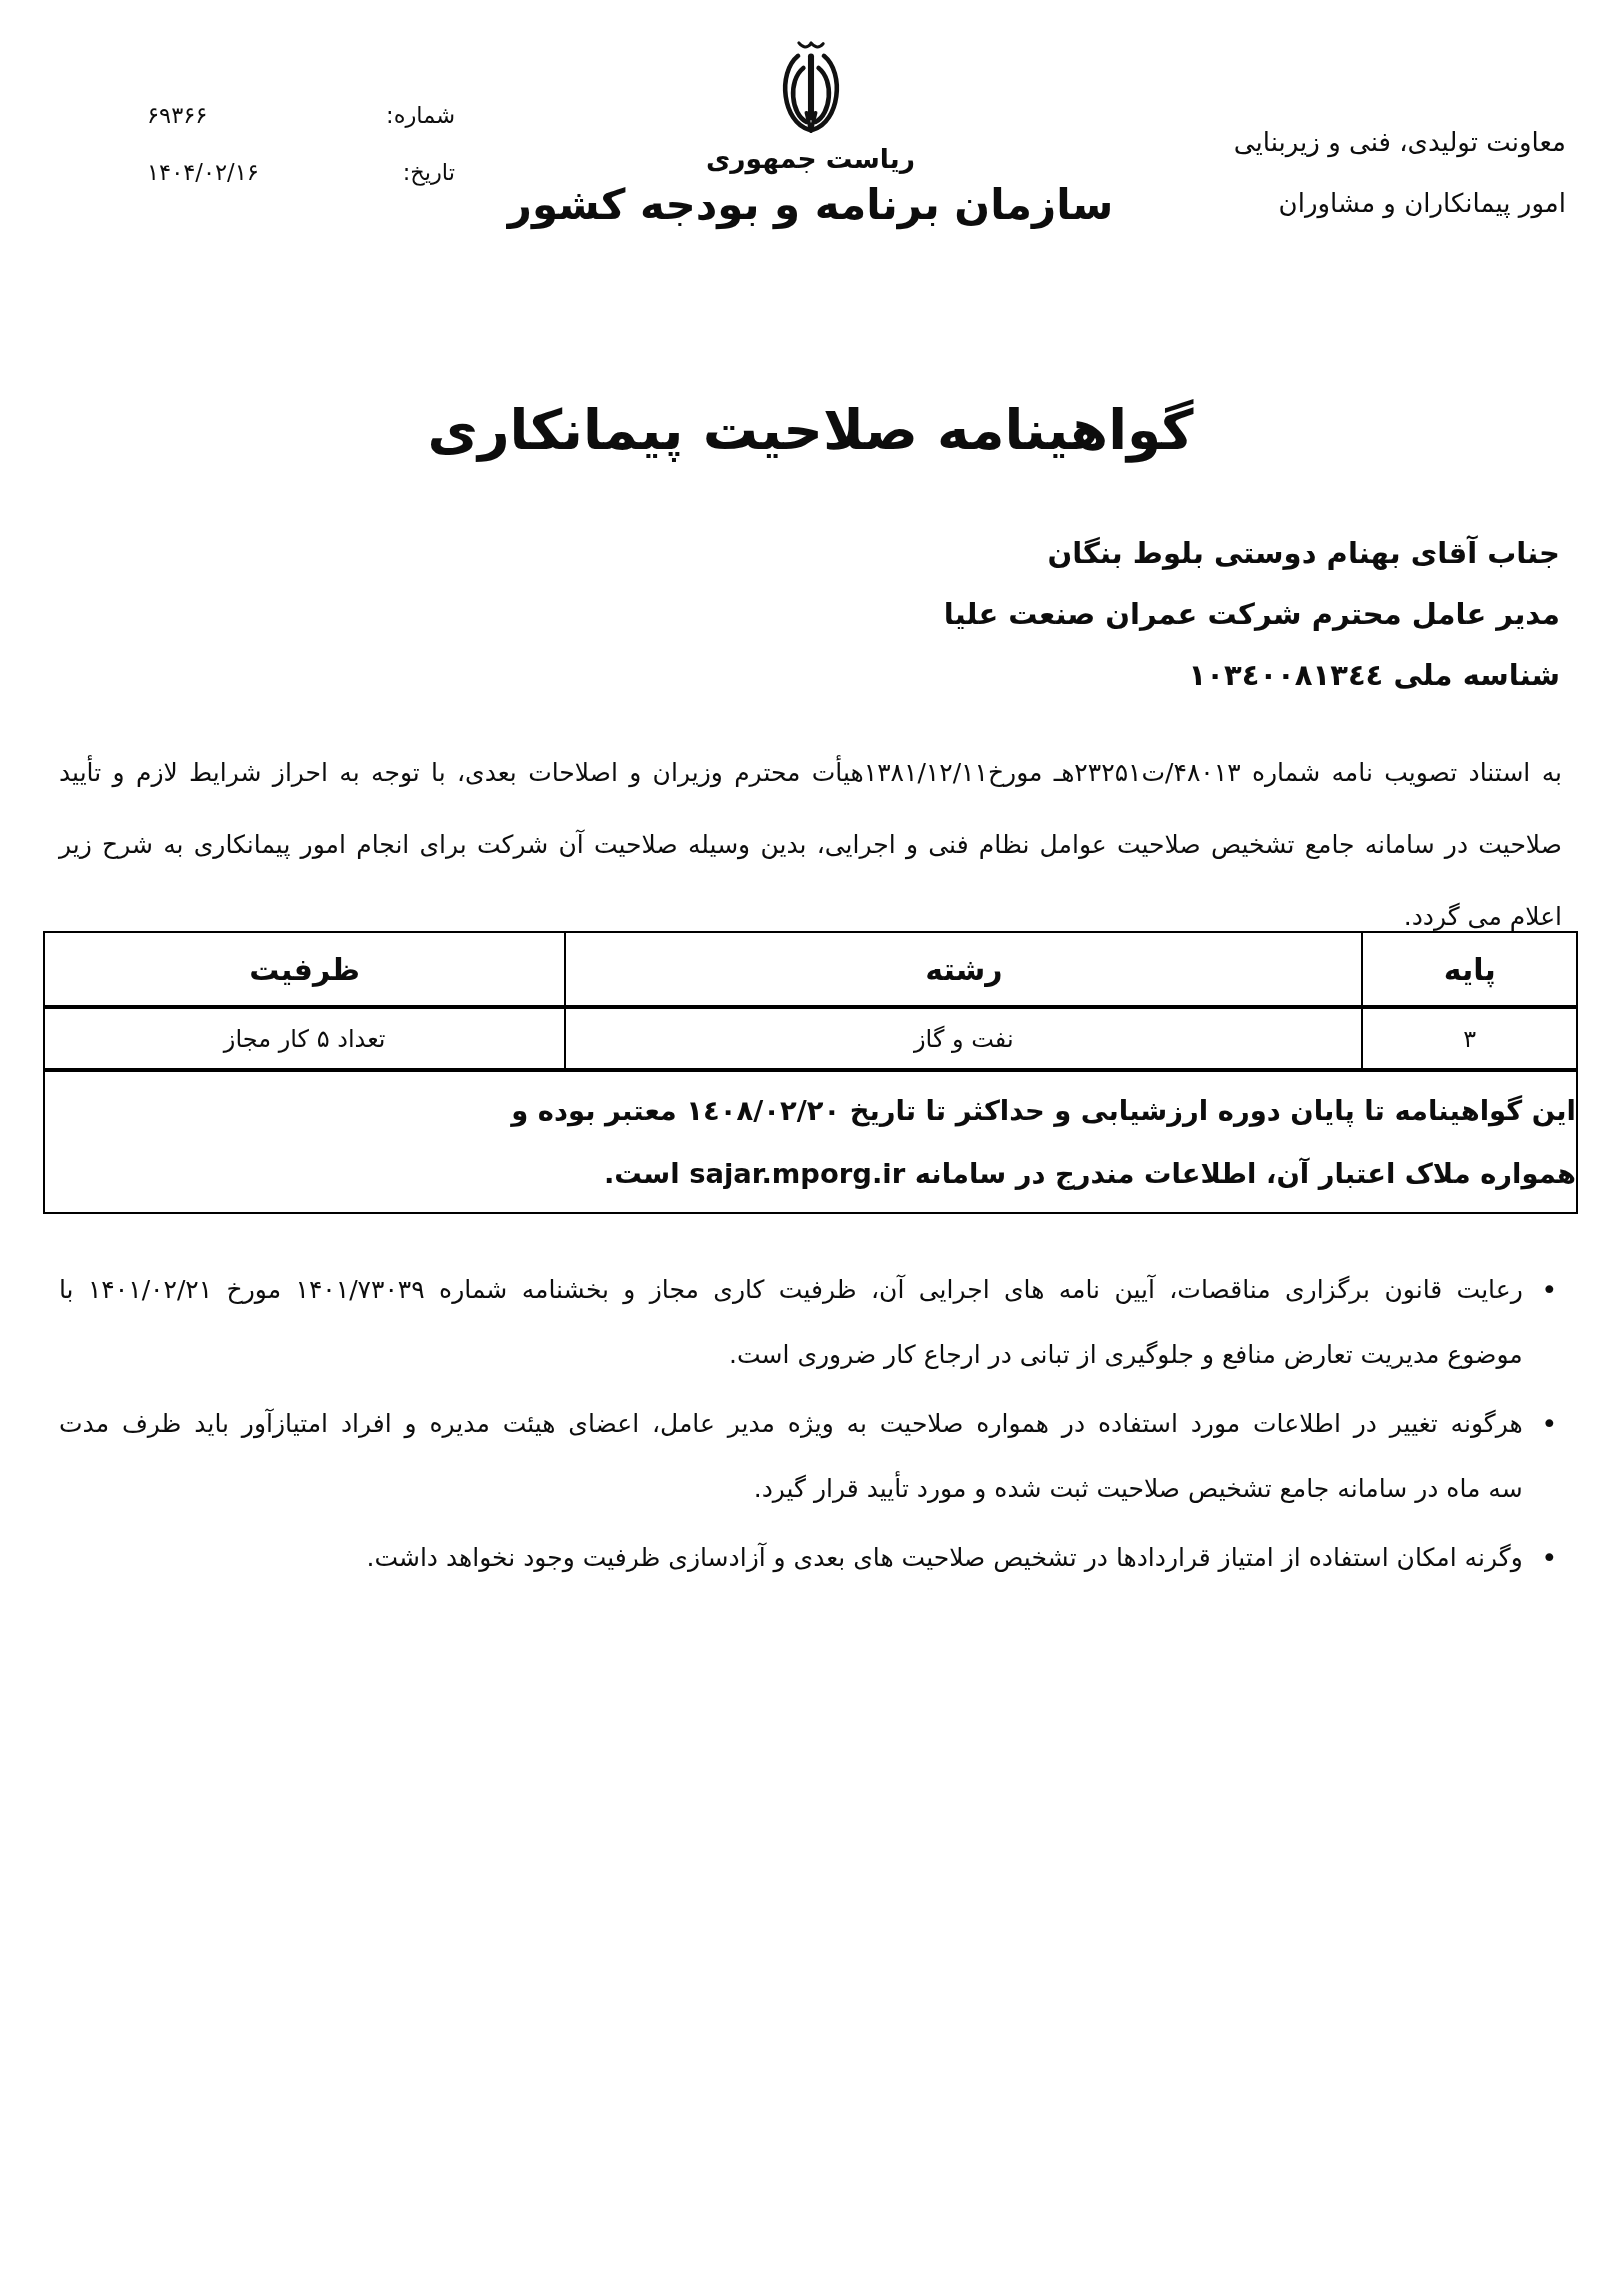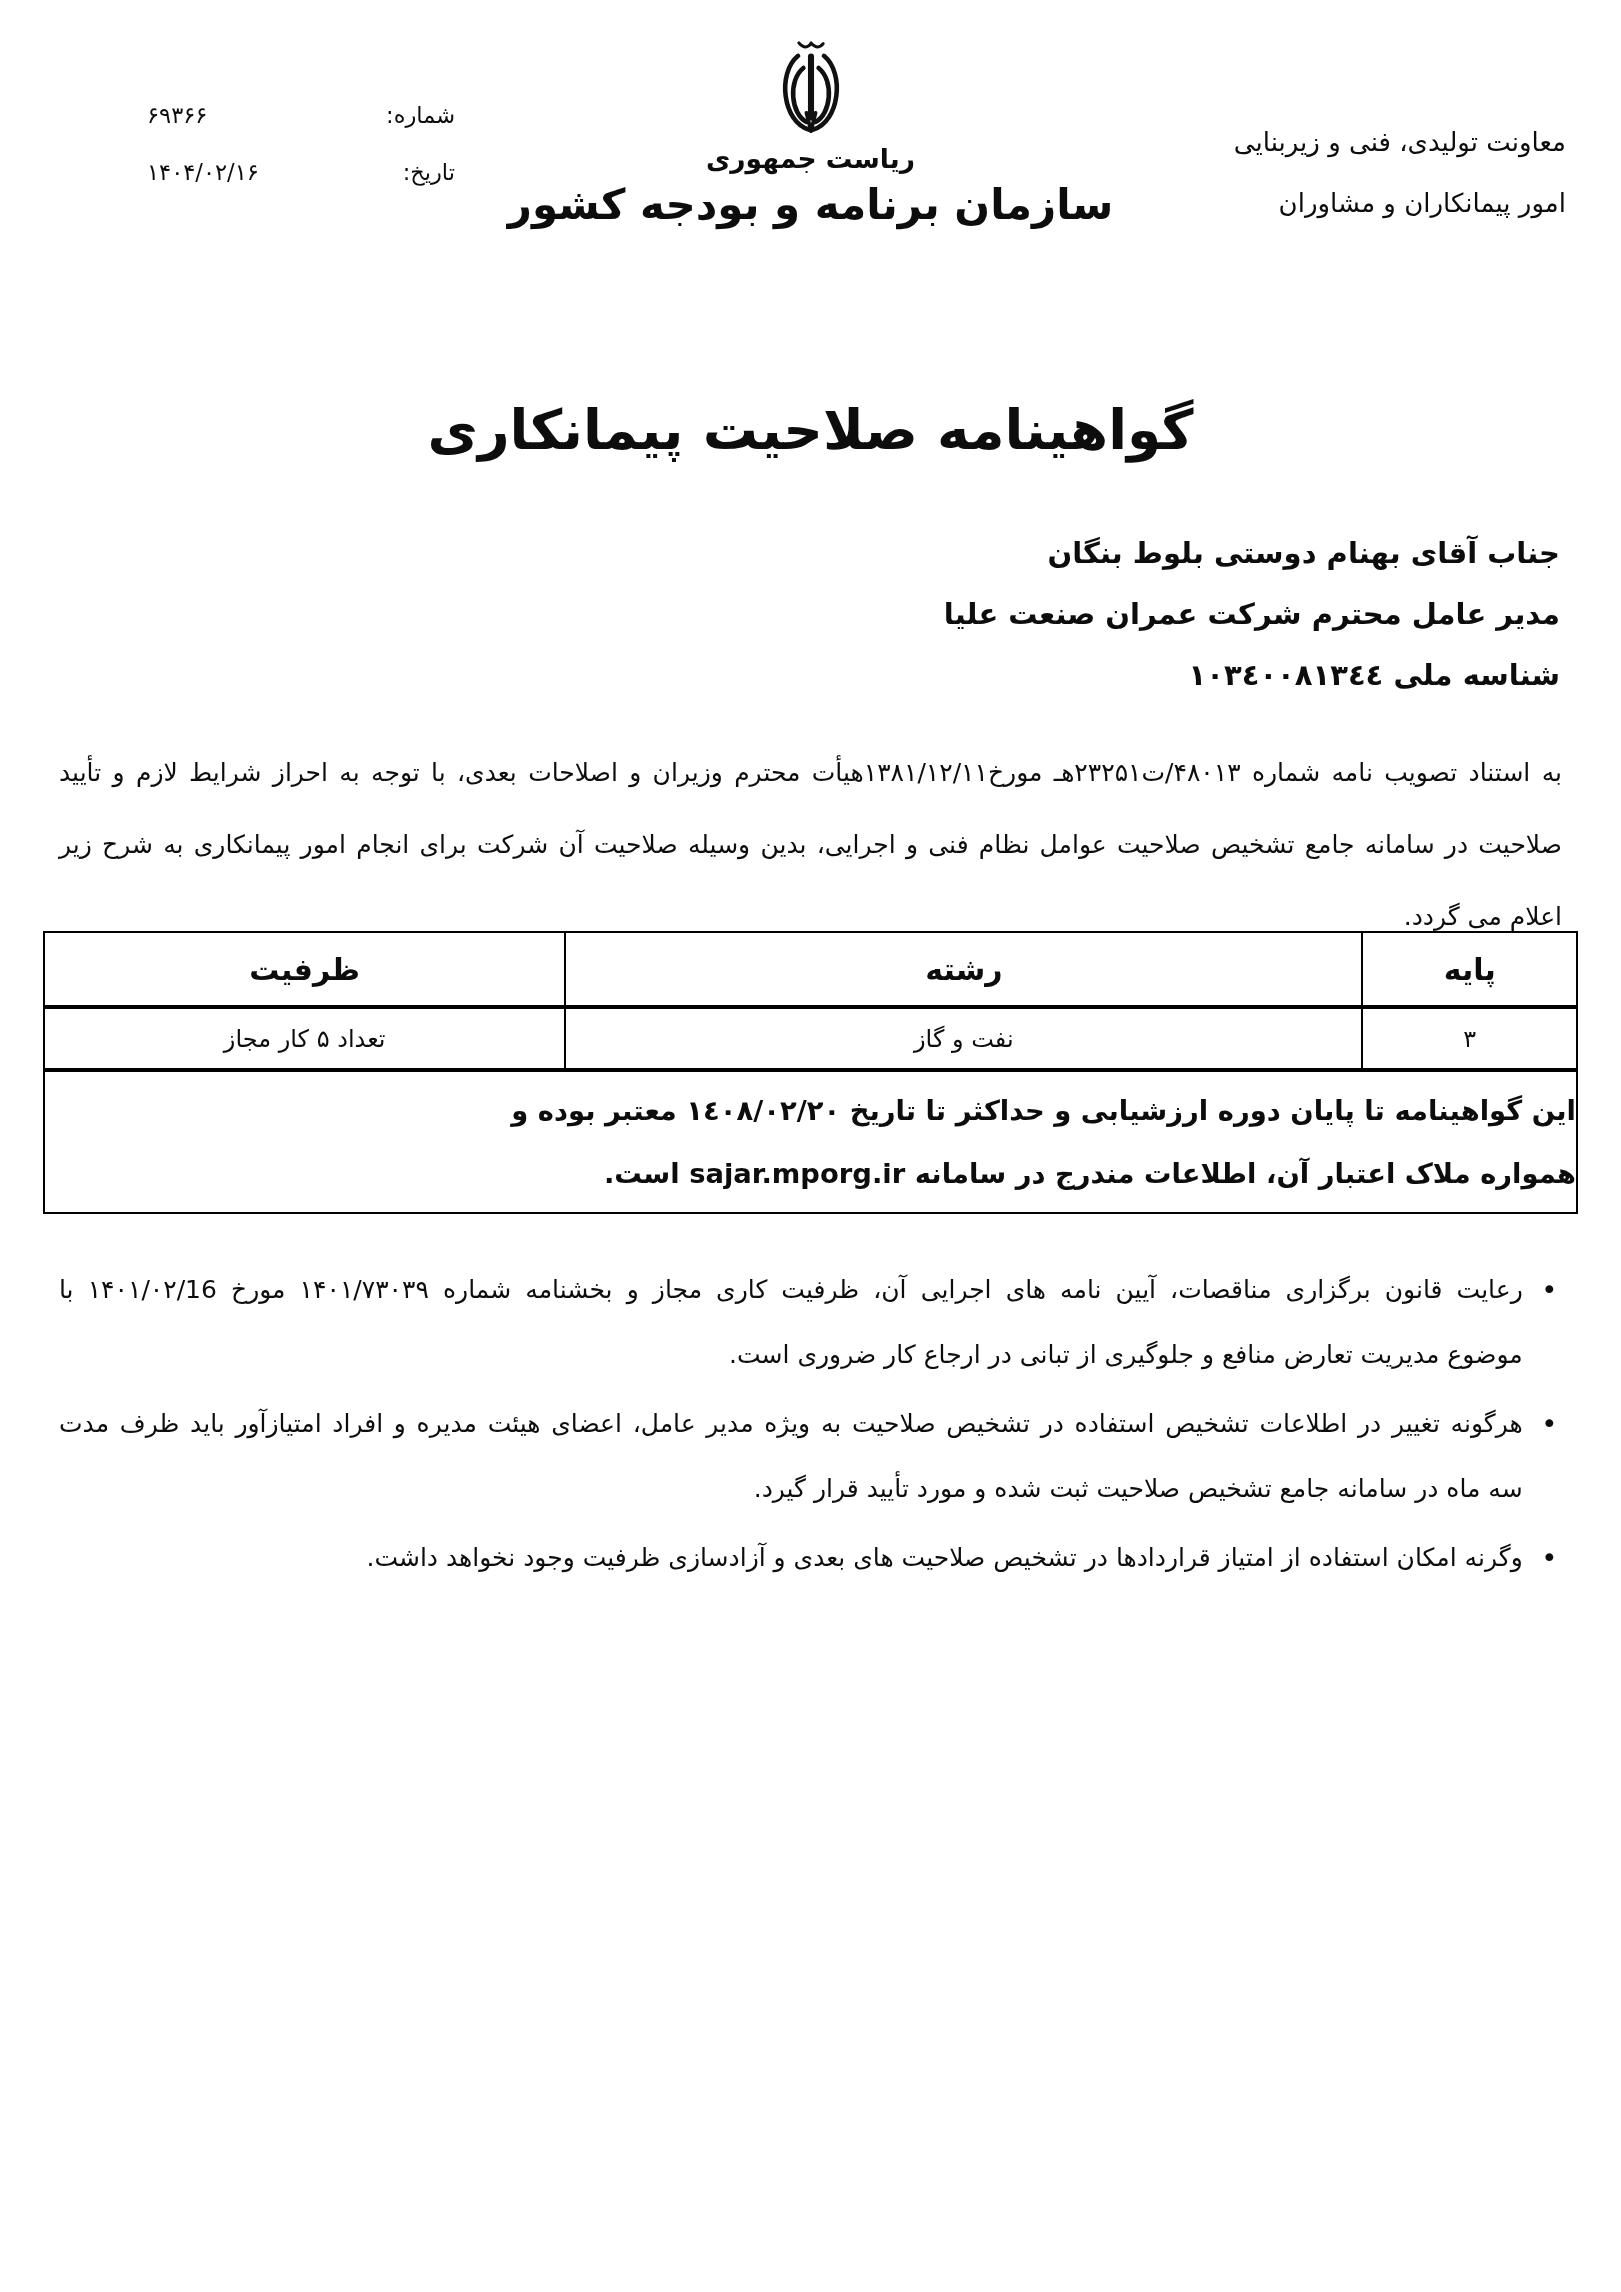--- a/index.html
+++ b/index.html
@@ -124,28 +124,28 @@
           </td>
         </tr>
       </tbody>
     </table>
   </div>
 
   <div class="notes">
     <div class="note">
       <span class="bullet">•</span>
       <div class="note-body">
-        <div class="note-line1">رعایت قانون برگزاری مناقصات، آیین نامه های اجرایی آن، ظرفیت کاری مجاز و بخشنامه شماره ۱۴۰۱/۷۳۰۳۹ مورخ ۱۴۰۱/۰۲/16 با</div>
+        <div class="note-line1">رعایت قانون برگزاری مناقصات، آیین نامه های اجرایی آن، ظرفیت کاری مجاز و بخشنامه شماره ۱۴۰۱/۷۳۰۳۹ مورخ ۱۴۰۱/۰۲/۲۱ با</div>
         <div class="note-line2">موضوع مدیریت تعارض منافع و جلوگیری از تبانی در ارجاع کار ضروری است.</div>
       </div>
     </div>
     <div class="note">
       <span class="bullet">•</span>
       <div class="note-body">
-        <div class="note-line1">هرگونه تغییر در اطلاعات تشخیص استفاده در تشخیص صلاحیت به ویژه مدیر عامل، اعضای هیئت مدیره و افراد امتیازآور باید ظرف مدت</div>
+        <div class="note-line1">هرگونه تغییر در اطلاعات مورد استفاده در همواره صلاحیت به ویژه مدیر عامل، اعضای هیئت مدیره و افراد امتیازآور باید ظرف مدت</div>
         <div class="note-line2">سه ماه در سامانه جامع تشخیص صلاحیت ثبت شده و مورد تأیید قرار گیرد.</div>
       </div>
     </div>
     <div class="note">
       <span class="bullet">•</span>
       <div class="note-body">
         <div class="note-line2">وگرنه امکان استفاده از امتیاز قراردادها در تشخیص صلاحیت های بعدی و آزادسازی ظرفیت وجود نخواهد داشت.</div>
       </div>
     </div>
   </div>

